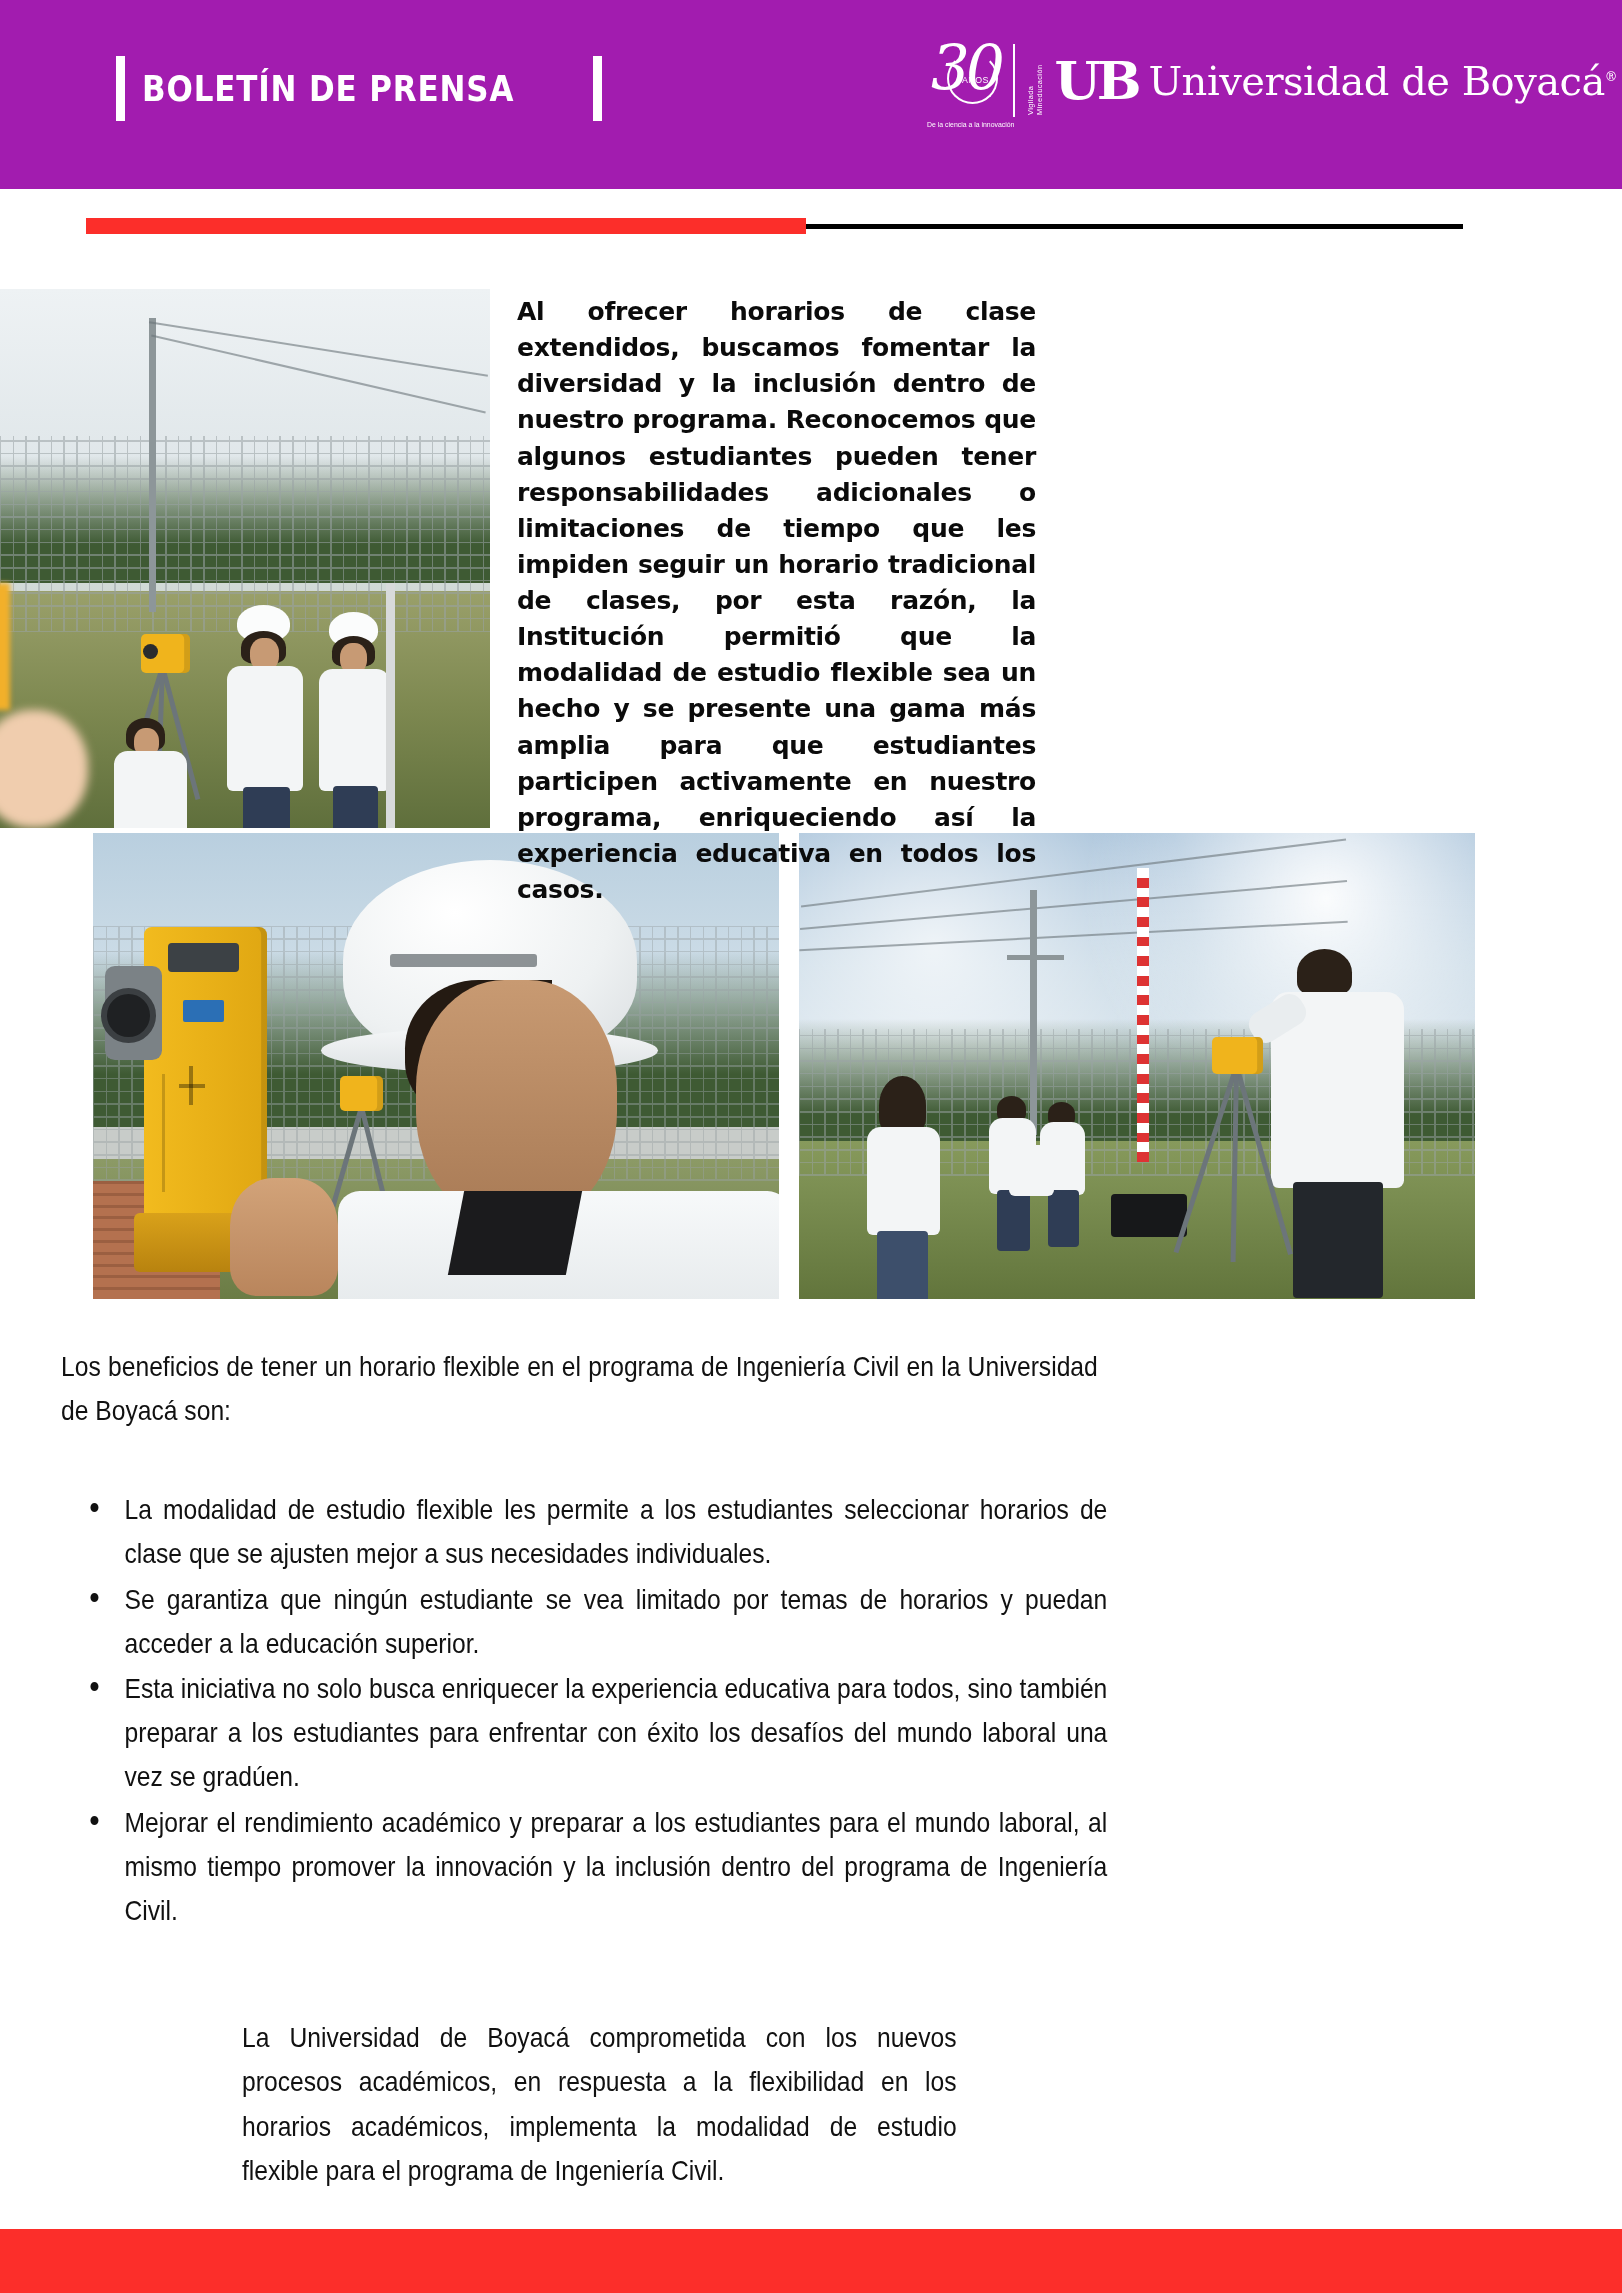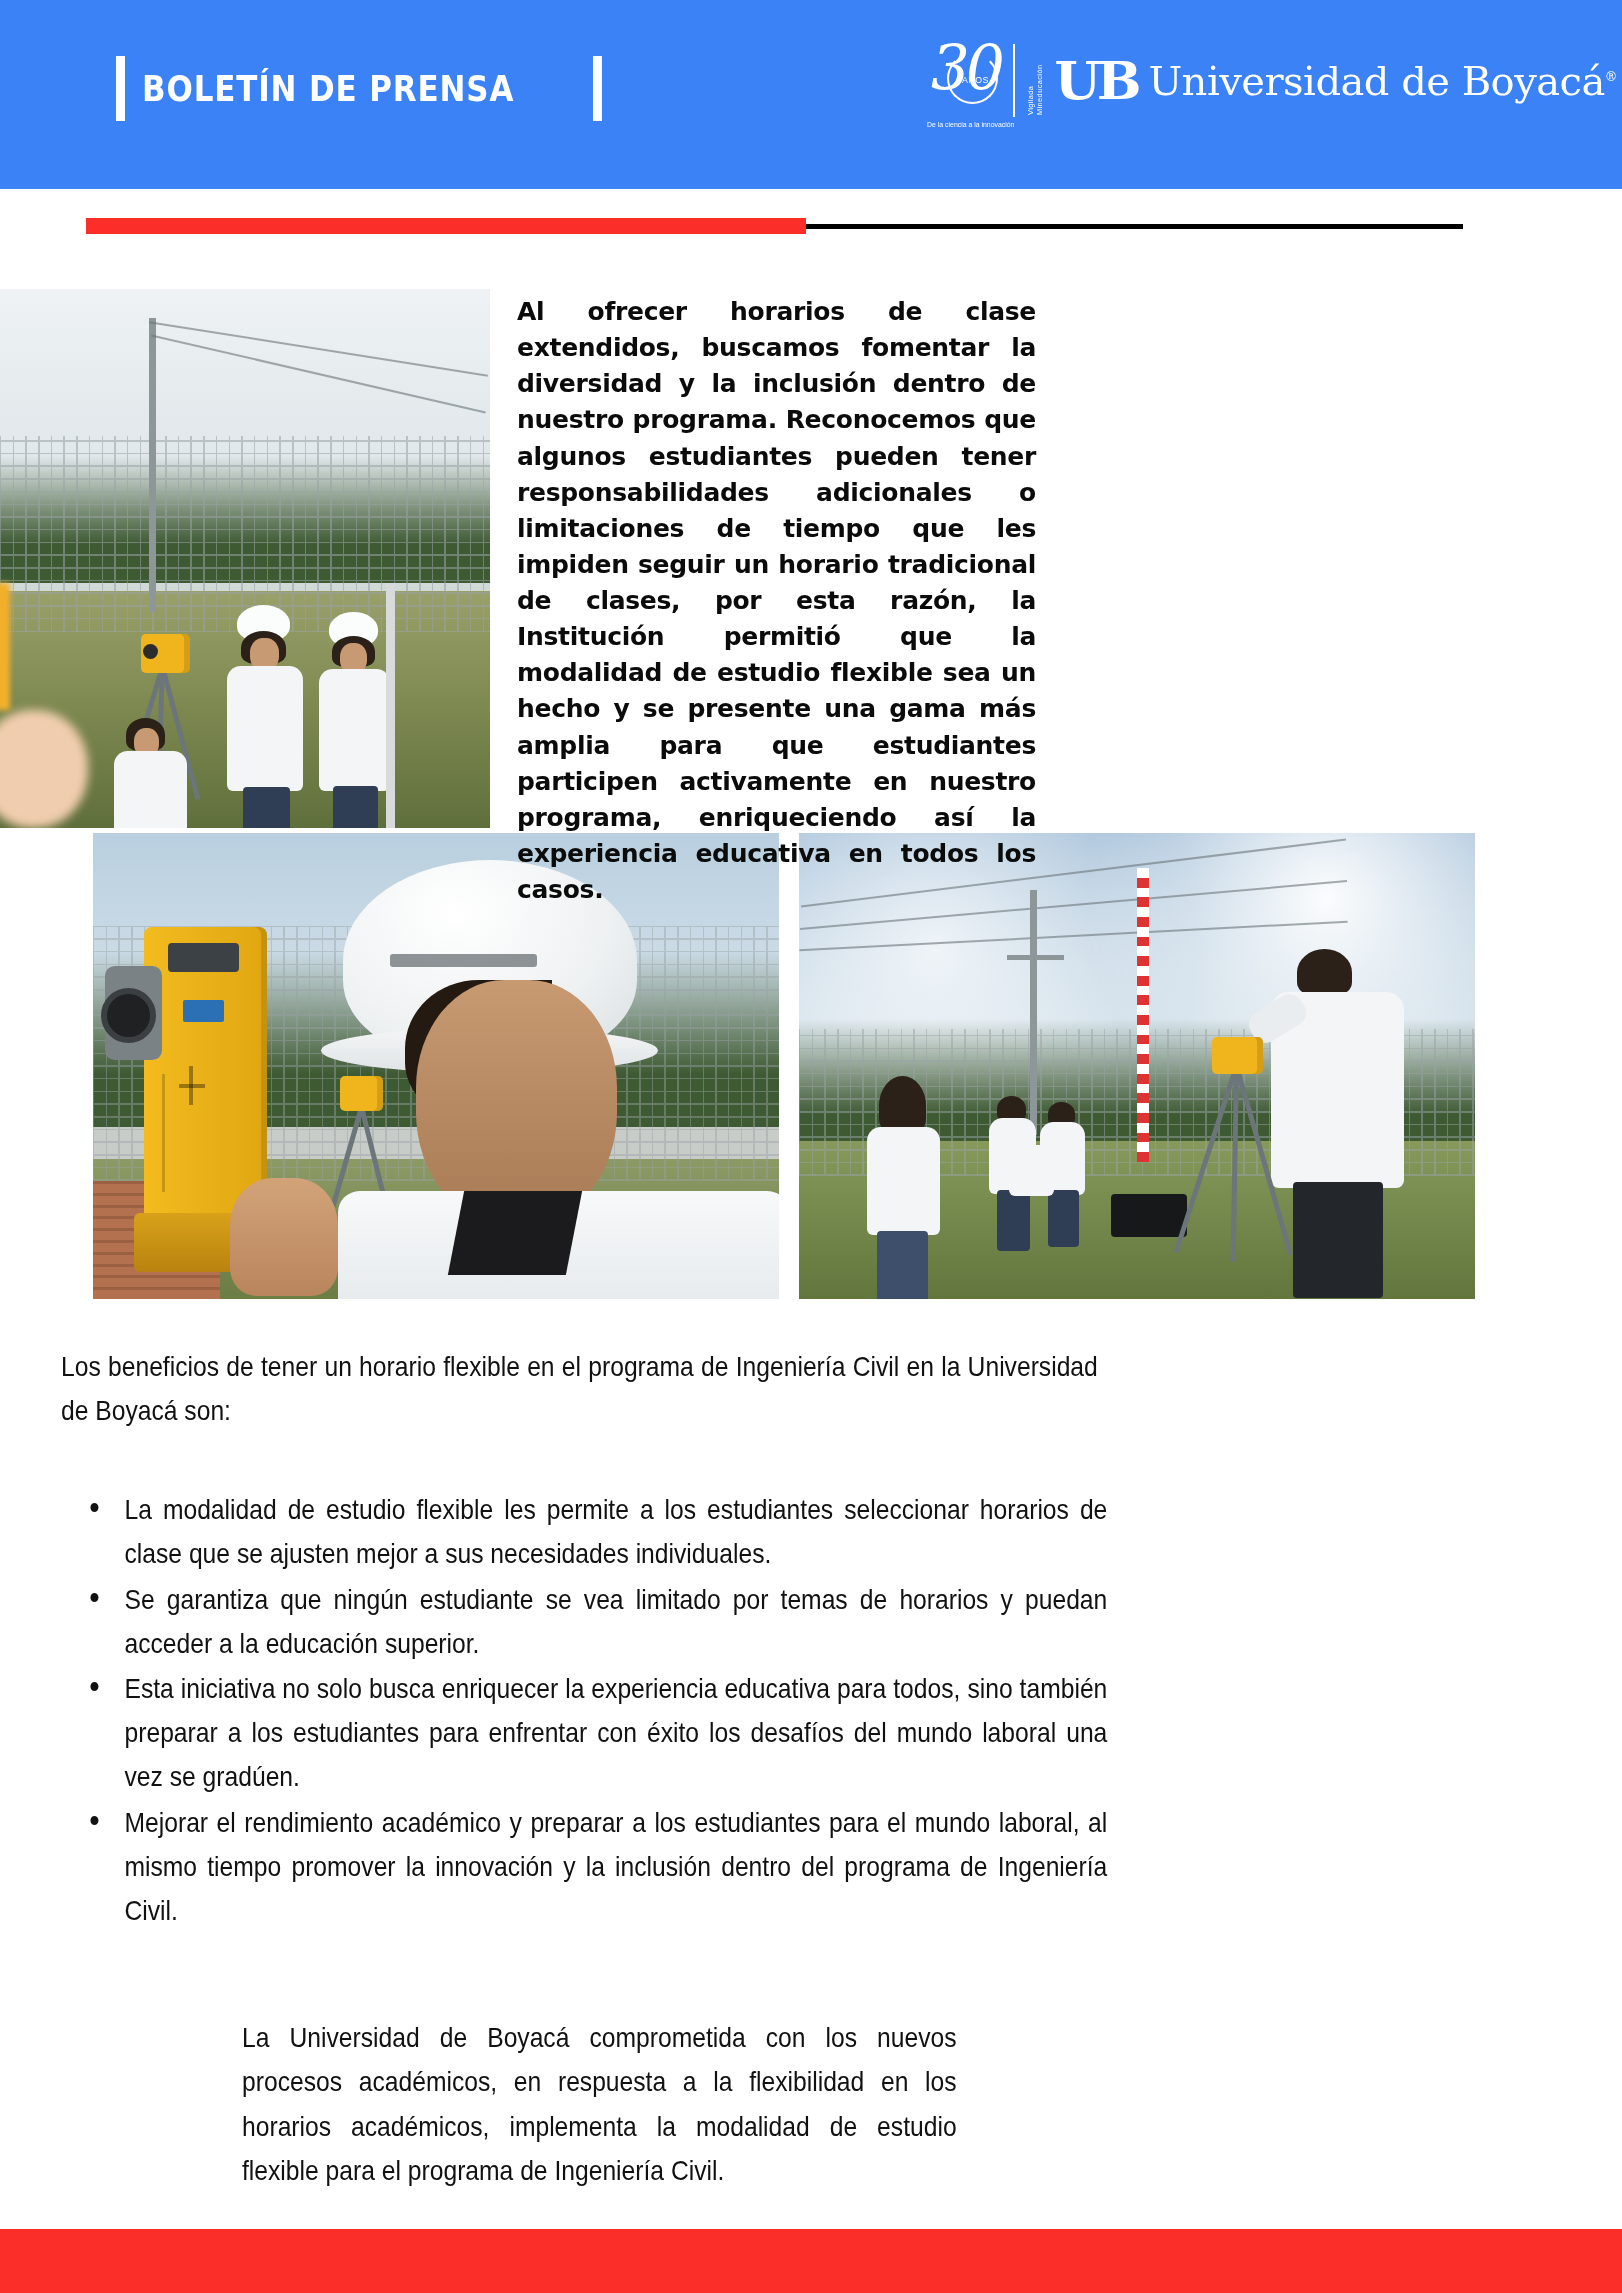--- a/index.html
+++ b/index.html
@@ -7,21 +7,21 @@
   body {
     font-family:"Liberation Sans", sans-serif;
     background:#ffffff;
     position:relative;
     overflow:hidden;
   }
 
   
   .header {
     position:absolute; left:0; top:0; width:1622px; height:189px;
-    background:#3b82f6;
+    background:#a21caf;
   }
   .header-title-wrap {
     position:absolute; left:116px; top:56px;
     display:flex; align-items:center; gap:17.6px;
   }
   .title-rule {
     width:8.8px; height:65px; background:#ffffff; display:block;
   }
   .header-title {
     color:#ffffff;

